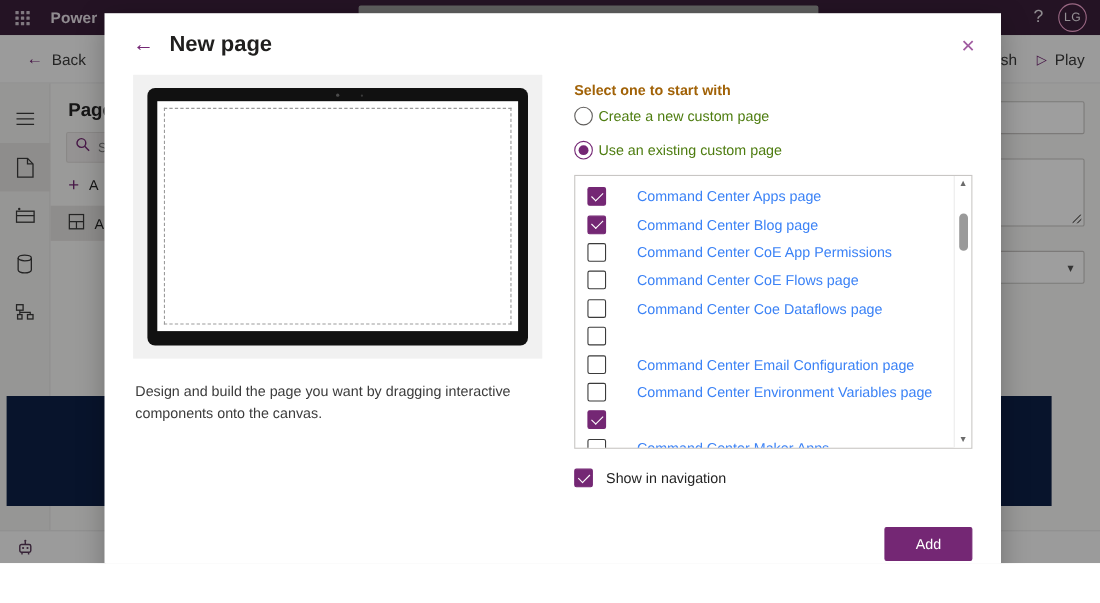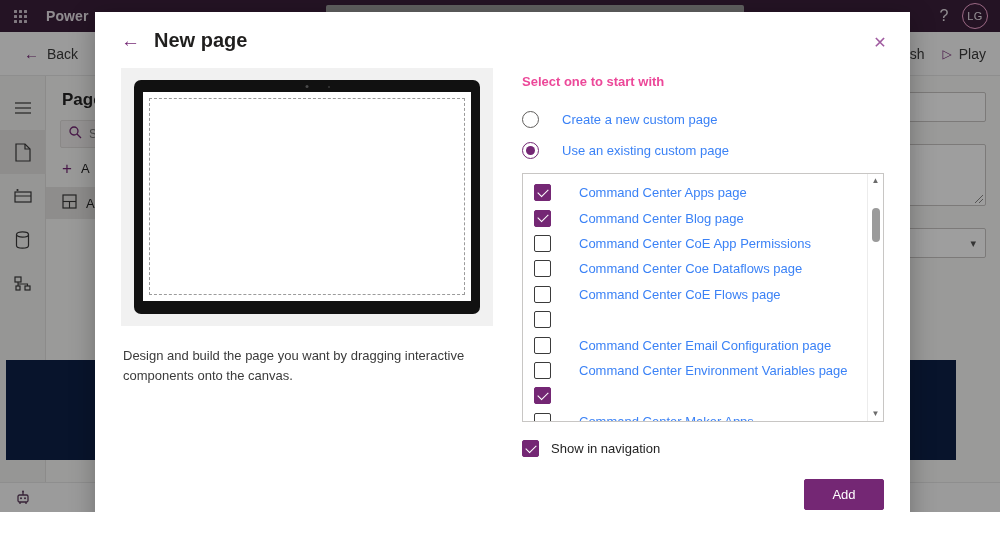--- a/index.html
+++ b/index.html
@@ -231,24 +231,24 @@
     width: calc(100% - 12px); height: calc(100% - 12px);
     border: 1px dashed #9b9b9b;
   }
   .preview-desc {
     font-size: 13px; color: #3b3b3b; line-height: 1.55;
     padding: 20px 14px 0 2px;
   }
 
   
   .options-col { flex: 1; padding-left: 29px; padding-top: 6px; }
-  .sel-label { font-size: 13px; font-weight: 600; color: #ec4899; margin-bottom: 22px; }
+  .sel-label { font-size: 13px; font-weight: 600; color: #a16207; margin-bottom: 8px; }
   .radio-row {
-    display: flex; align-items: center; gap: 23px;
-    margin-bottom: 14px; font-size: 13px; color: #3b82f6;
+    display: flex; align-items: center; gap: 5px;
+    margin-bottom: 14px; font-size: 13px; color: #4d7c0f;
   }
   .radio {
     width: 17px; height: 17px; border-radius: 50%;
     border: 1px solid #605e5c; background: #fff;
     display: flex; align-items: center; justify-content: center; flex: 0 0 17px;
   }
   .radio.checked { border-color: #742774; border-width: 1px; }
   .radio.checked::after {
     content: ""; width: 9px; height: 9px; border-radius: 50%; background: #742774;
   }
@@ -511,25 +511,25 @@
             <div class="opt-row">
               <span class="cbox checked"></span>
               <span>Command Center Blog page</span>
             </div>
             <div class="opt-row">
               <span class="cbox"></span>
               <span>Command Center CoE App Permissions</span>
             </div>
             <div class="opt-row">
               <span class="cbox"></span>
+              <span>Command Center CoE Flows page</span>
+            </div>
+            <div class="opt-row">
+              <span class="cbox"></span>
               <span>Command Center Coe Dataflows page</span>
-            </div>
-            <div class="opt-row">
-              <span class="cbox"></span>
-              <span>Command Center CoE Flows page</span>
             </div>
             <div class="opt-row">
               <span class="cbox"></span>
             </div>
             <div class="opt-row">
               <span class="cbox"></span>
               <span>Command Center Email Configuration page</span>
             </div>
             <div class="opt-row">
               <span class="cbox"></span>

